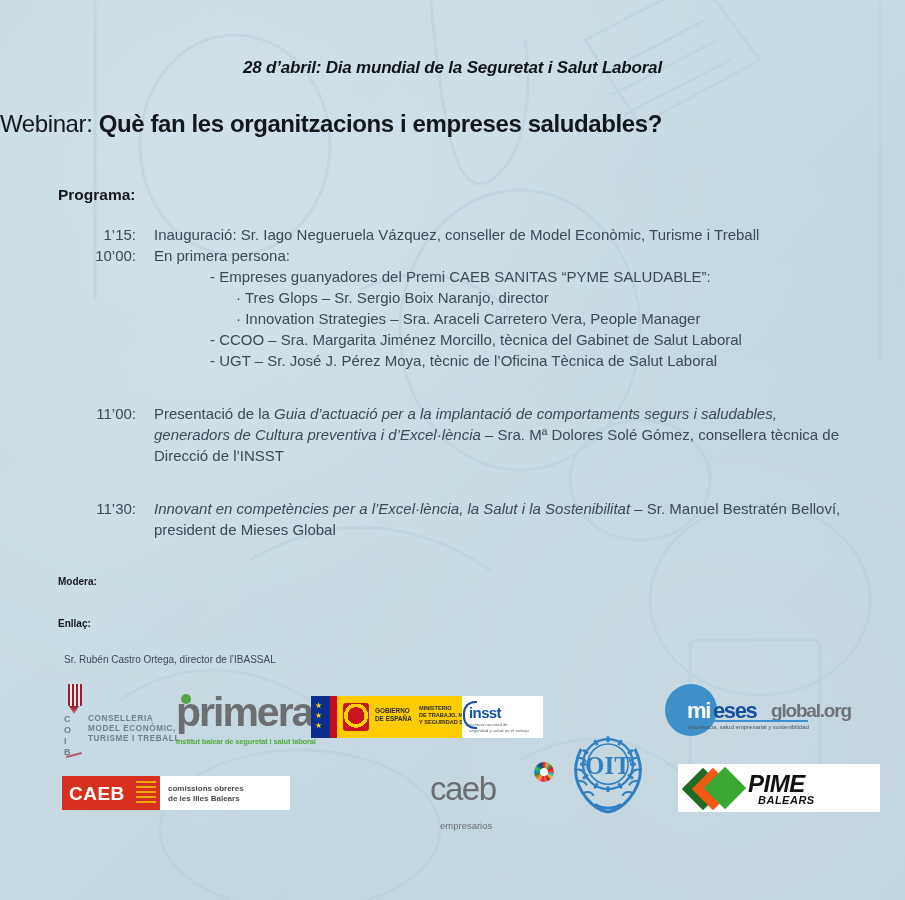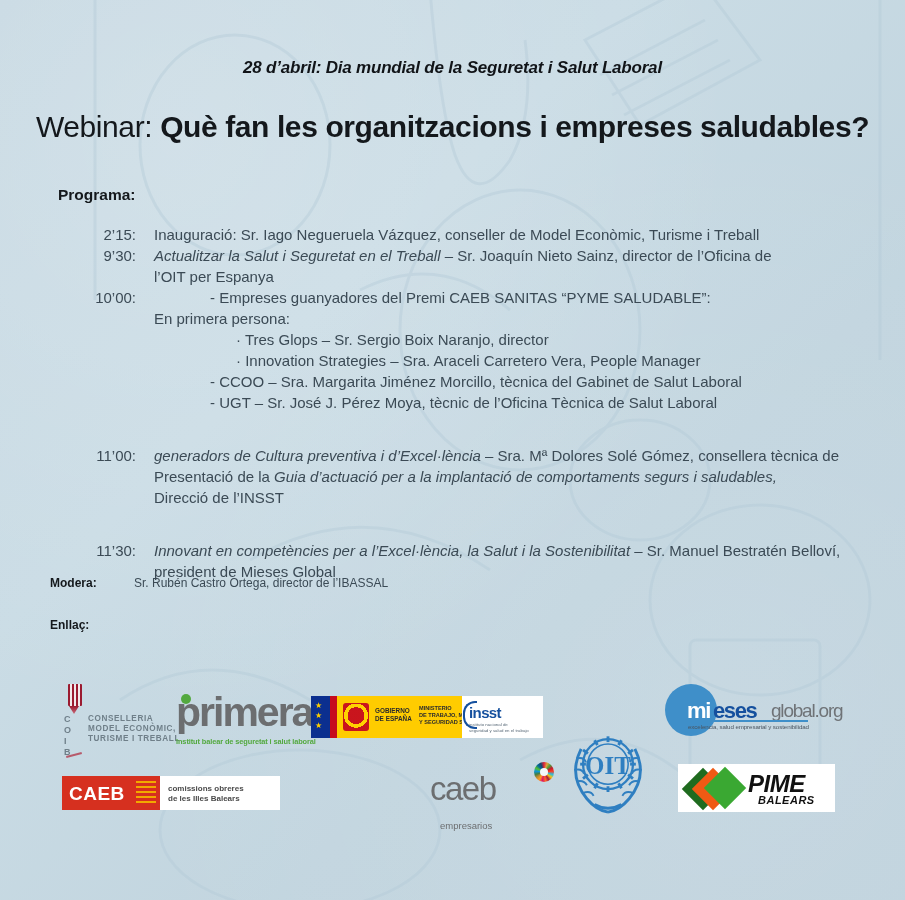--- a/index.html
+++ b/index.html
@@ -20,22 +20,22 @@
   }
   .wm-svg{position:absolute;top:0;left:0;width:905px;height:900px;opacity:.42;pointer-events:none;}
 
   
   .headline{
     position:absolute;left:0;right:0;top:58px;text-align:center;
     font-style:italic;font-weight:bold;font-size:17px;color:#111418;
     letter-spacing:-0.2px;
   }
   .subhead{
-    position:absolute;left:0;right:0;top:110px;text-align:center;
-    font-size:30px;color:#14181c;letter-spacing:-0.4px;white-space:nowrap;
+    position:absolute;left:0;right:0;top:110px;
+    font-size:24px;color:#14181c;letter-spacing:-0.4px;white-space:nowrap;
   }
   .subhead .lead{font-weight:400;}
   .subhead .strong{font-weight:bold;}
 
   .label-programa{
     position:absolute;left:58px;top:186px;
     font-weight:bold;font-size:15.5px;color:#14181c;
   }
 
   .agenda{position:absolute;left:58px;top:224px;width:800px;color:#3b4a55;font-size:15px;}
@@ -44,21 +44,21 @@
     width:78px;flex:0 0 78px;text-align:right;padding-right:0;
     color:#3b4a55;font-size:15px;line-height:21px;white-space:nowrap;
   }
   .row .body{padding-left:18px;line-height:21px;flex:1;}
   .row.gap{margin-top:32px;}
   .sub{line-height:21px;}
   .ind1{margin-left:56px;}
   .ind2{margin-left:82px;}
   em{font-style:italic;}
 
-  .field{position:absolute;left:50px;display:flex;font-size:12px;color:#3b4a55;}
+  .field{position:absolute;left:58px;display:flex;font-size:10px;color:#3b4a55;flex-direction:column;}
   .field .k{font-weight:bold;color:#14181c;width:78px;flex:0 0 78px;}
   .field .v{padding-left:6px;}
   #moderaRow{top:576px;}
   #enllacRow{top:618px;}
   .link{color:#1a1ae0;text-decoration:underline;}
 
   
   .logos{position:absolute;left:0;top:676px;width:905px;height:180px;}
   .logo{position:absolute;}
   .white-box{background:#ffffff;}
@@ -93,31 +93,31 @@
   #gob .g2{position:absolute;left:82px;top:9px;font-size:5.6px;font-weight:bold;color:#2b2b2b;line-height:7px;}
   #gob .insst{position:absolute;left:151px;top:0;width:81px;height:42px;background:#ffffff;}
   #gob .insst .ins{position:absolute;left:7px;top:8px;font-size:15px;font-weight:bold;color:#15509e;letter-spacing:-.6px;}
   #gob .insst .ins:before{content:"";position:absolute;left:-6px;top:-3px;width:12px;height:24px;border:2px solid #15509e;border-right:none;border-radius:12px 0 0 12px;}
   #gob .insst .ist{position:absolute;left:7px;top:26px;font-size:4.4px;color:#5a6a78;line-height:5.6px;}
 
   
   #mieses{left:665px;top:8px;width:175px;height:52px;}
   #mieses .circ{position:absolute;left:0;top:0;width:52px;height:52px;border-radius:50%;background:#3f8fc9;}
   #mieses .m1{position:absolute;left:22px;top:14px;font-size:22px;font-weight:bold;color:#ffffff;letter-spacing:-1.4px;}
-  #mieses .m2{position:absolute;left:72px;top:14px;font-size:22px;color:#6f7377;letter-spacing:-1.2px;}
+  #mieses .m2{position:absolute;left:72px;top:14px;font-size:22px;color:#6f7377;letter-spacing:-1.2px;font-weight:bold;}
   #mieses .bar{position:absolute;left:23px;top:36px;width:120px;height:2px;background:#3f8fc9;}
   #mieses .tag{position:absolute;left:23px;top:39px;font-size:6.2px;color:#4a5560;letter-spacing:-.1px;}
 
   
   #ccoo{left:62px;top:100px;width:228px;height:34px;}
   #ccoo .red{position:absolute;left:0;top:0;width:98px;height:34px;background:#d6301f;}
   #ccoo .red span{position:absolute;left:7px;top:7px;font-size:19px;font-weight:bold;color:#ffffff;letter-spacing:.5px;font-family:"Liberation Sans",sans-serif;}
   #ccoo .stripes{position:absolute;left:74px;top:5px;width:20px;height:24px;
     background:repeating-linear-gradient(180deg,#f2a900 0 2.5px,#d6301f 2.5px 5px);}
-  #ccoo .white{position:absolute;left:98px;top:0;width:120px;height:34px;background:#ffffff;}
+  #ccoo .white{position:absolute;left:98px;top:0;width:130px;height:34px;background:#ffffff;}
   #ccoo .white span{position:absolute;left:8px;top:8px;font-size:8px;font-weight:bold;color:#4a4a4a;line-height:10px;}
 
   
   #ugt{left:308px;top:84px;width:72px;height:72px;}
   #ugt .c{width:72px;height:72px;border-radius:50%;background:#cf1326;position:relative;}
   #ugt .ring{position:absolute;left:5px;top:5px;right:5px;bottom:5px;border:2px solid #ffffff;border-radius:50%;}
   #ugt .t{position:absolute;left:0;right:0;top:16px;text-align:center;font-size:21px;font-weight:bold;font-style:italic;color:#ffffff;letter-spacing:-1px;}
   #ugt .hand{position:absolute;left:16px;top:42px;width:40px;height:14px;background:#ffffff;
     border-radius:7px;transform:rotate(-6deg);}
 
@@ -126,21 +126,21 @@
   #caeb .w{font-size:33px;color:#6c6e70;letter-spacing:-1.5px;line-height:34px;}
   #caeb .s{font-size:9.5px;color:#6c6e70;margin-top:14px;margin-left:10px;}
   #caeb .sdg{position:absolute;right:-4px;top:-10px;width:20px;height:20px;border-radius:50%;
     background:conic-gradient(#e5243b,#dda63a,#4c9f38,#c5192d,#ff3a21,#26bde2,#fcc30b,#a21942,#fd6925,#dd1367,#fd9d24,#bf8b2e,#3f7e44,#0a97d9,#56c02b,#00689d,#19486a,#e5243b);}
   #caeb .sdg:after{content:"";position:absolute;left:6px;top:6px;width:8px;height:8px;border-radius:50%;background:#f4f8fa;}
 
   
   #oit{left:560px;top:44px;width:96px;height:96px;}
 
   
-  #pime{left:678px;top:88px;width:157px;height:48px;background:#ffffff;}
+  #pime{left:678px;top:88px;width:157px;height:48px;background:#ffffff;padding-left:45px;}
   #pime .sq{position:absolute;width:30px;height:30px;transform:rotate(45deg);}
   #pime .s1{left:10px;top:10px;background:#1f6b1f;}
   #pime .s2{left:20px;top:10px;background:#f05a14;}
   #pime .s3{left:32px;top:9px;background:#3aa832;}
   #pime .p{position:absolute;left:70px;top:6px;font-size:24px;font-style:italic;font-weight:bold;color:#111;letter-spacing:-.5px;}
   #pime .b{position:absolute;left:80px;top:30px;font-size:11px;font-style:italic;font-weight:bold;color:#111;letter-spacing:.5px;}
 </style>
 </head>
 <body>
 
@@ -172,48 +172,41 @@
 
   <div class="subhead">
     <span class="lead">Webinar:</span>
     <span class="strong">Què fan les organitzacions i empreses saludables?</span>
   </div>
 
   <div class="label-programa">Programa:</div>
 
   <div class="agenda" id="agenda">
       <div class="row">
-        <div class="time">2’15:</div>
+        <div class="time">1’15:</div>
         <div class="body">
           <div class="sub"><span>Inauguració: Sr. Iago Negueruela Vázquez, conseller de Model Econòmic, Turisme i Treball</span></div>
-        </div>
-      </div>
-      <div class="row">
-        <div class="time">9’30:</div>
-        <div class="body">
-          <div class="sub"><em>Actualitzar la Salut i Seguretat en el Treball</em><span> – Sr. Joaquín Nieto Sainz, director de l’Oficina de</span></div>
-          <div class="sub"><span>l’OIT per Espanya</span></div>
         </div>
       </div>
       <div class="row">
         <div class="time">10’00:</div>
         <div class="body">
+          <div class="sub"><span>En primera persona:</span></div>
           <div class="sub ind1"><span>- Empreses guanyadores del Premi CAEB SANITAS “PYME SALUDABLE”:</span></div>
-          <div class="sub"><span>En primera persona:</span></div>
           <div class="sub ind2"><span>· Tres Glops – Sr. Sergio Boix Naranjo, director</span></div>
           <div class="sub ind2"><span>· Innovation Strategies – Sra. Araceli Carretero Vera, People Manager</span></div>
           <div class="sub ind1"><span>- CCOO – Sra. Margarita Jiménez Morcillo, tècnica del Gabinet de Salut Laboral</span></div>
           <div class="sub ind1"><span>- UGT – Sr. José J. Pérez Moya, tècnic de l’Oficina Tècnica de Salut Laboral</span></div>
         </div>
       </div>
       <div class="row gap">
         <div class="time">11’00:</div>
         <div class="body">
+          <div class="sub"><span>Presentació de la </span><em>Guia d’actuació per a la implantació de comportaments segurs i saludables,</em></div>
           <div class="sub"><em>generadors de Cultura preventiva i d’Excel·lència</em><span> – Sra. Mª Dolores Solé Gómez, consellera tècnica de</span></div>
-          <div class="sub"><span>Presentació de la </span><em>Guia d’actuació per a la implantació de comportaments segurs i saludables,</em></div>
           <div class="sub"><span>Direcció de l’INSST</span></div>
         </div>
       </div>
       <div class="row gap">
         <div class="time">11’30:</div>
         <div class="body">
           <div class="sub"><em>Innovant en competències per a l’Excel·lència, la Salut i la Sostenibilitat</em><span> – Sr. Manuel Bestratén Belloví,</span></div>
           <div class="sub"><span>president de Mieses Global</span></div>
         </div>
       </div>

